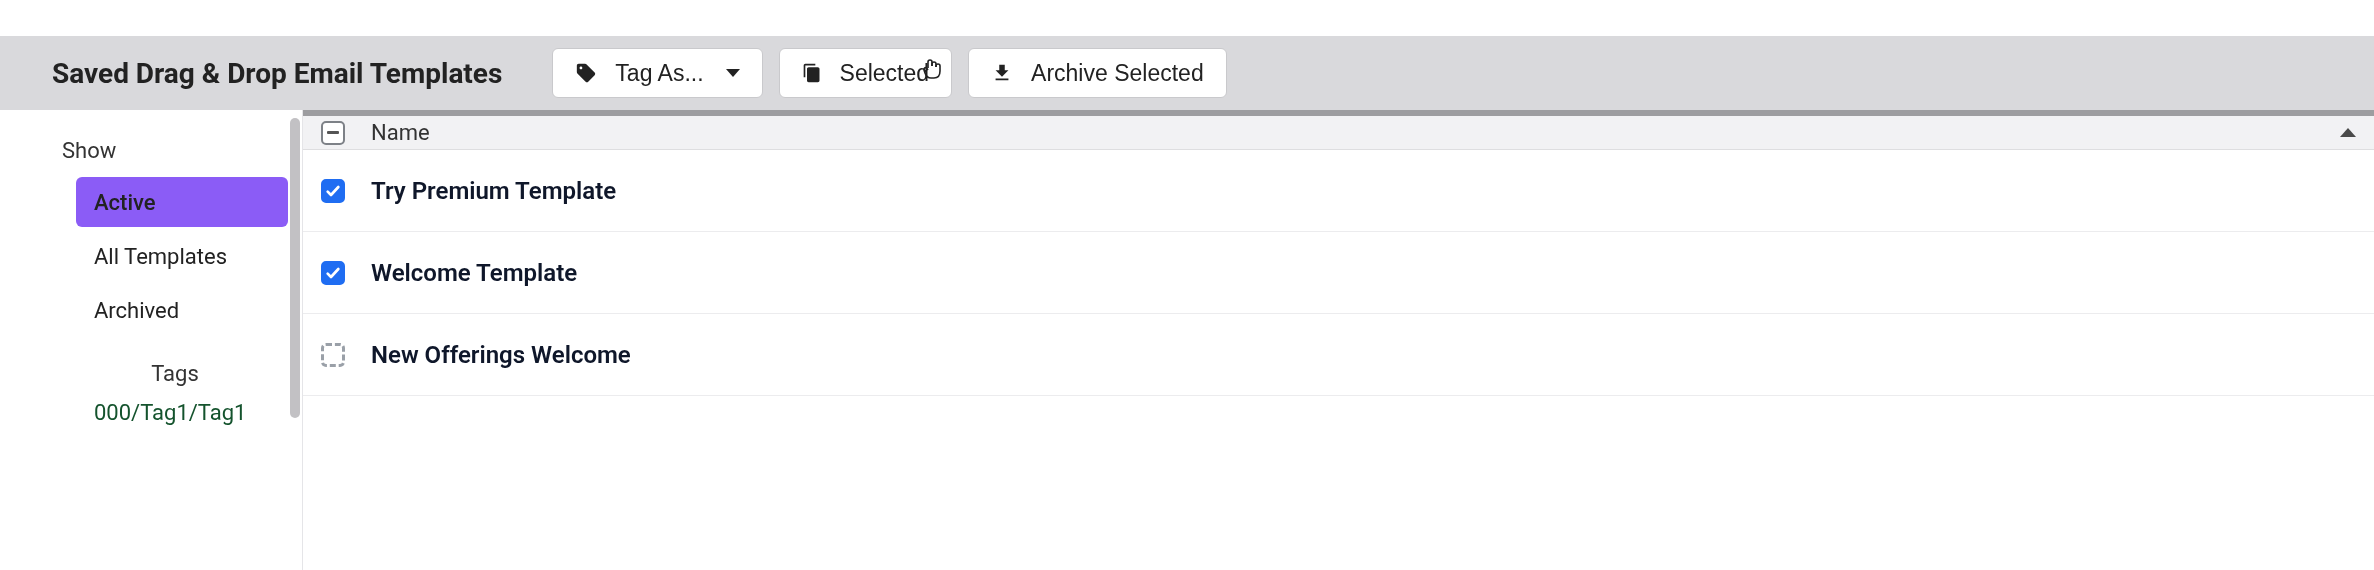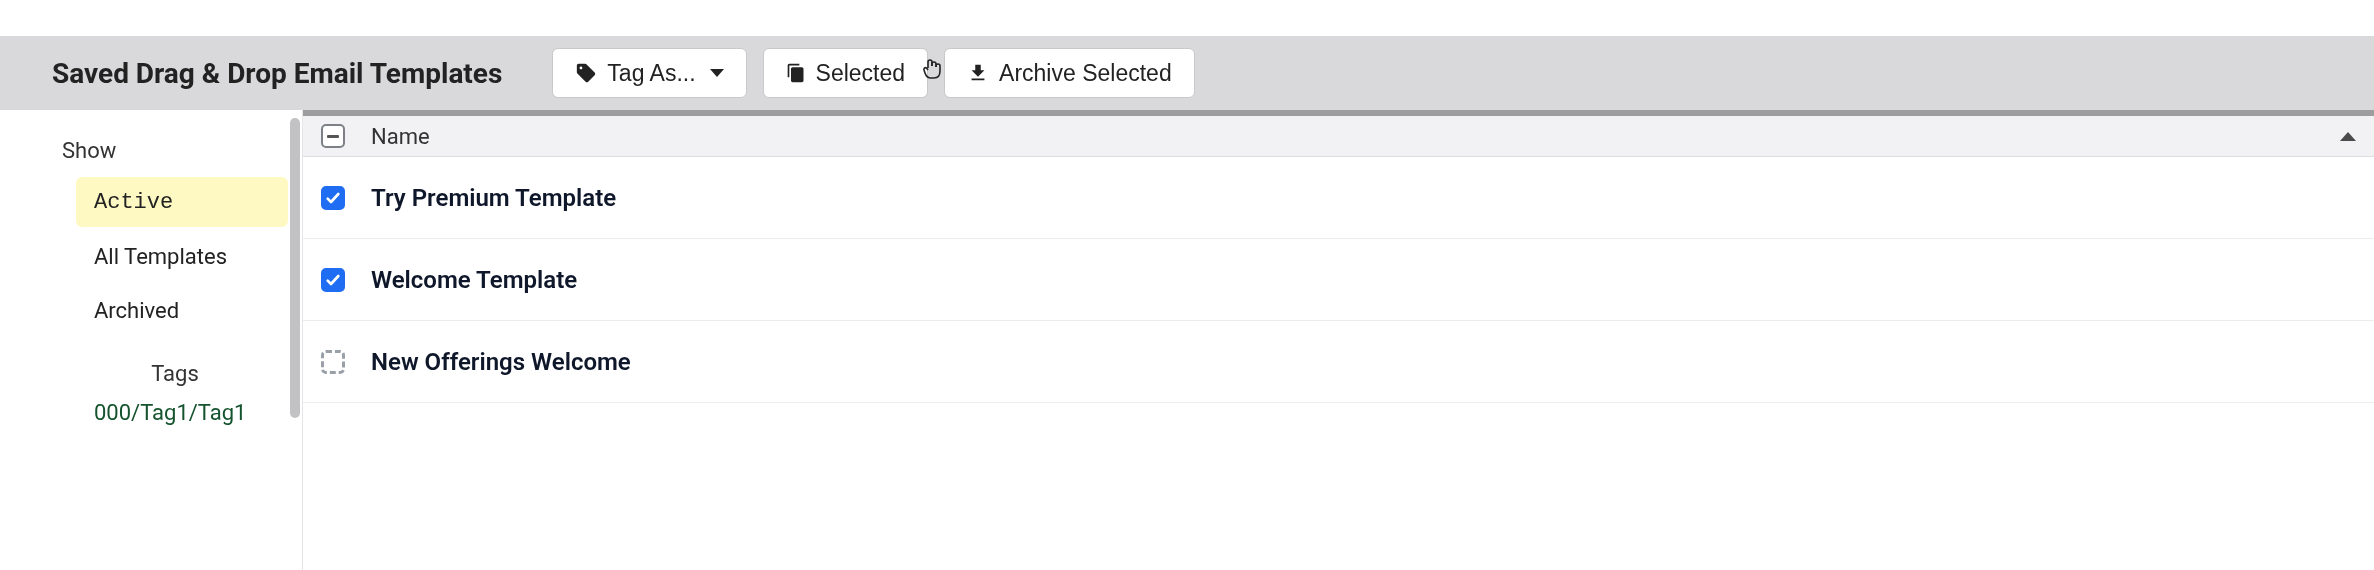--- a/index.html
+++ b/index.html
@@ -28,21 +28,21 @@
     margin-right: 34px;
   }
   .btn {
     background: #fff;
     border: 1px solid #c9c9cc;
     border-radius: 6px;
     height: 50px;
     padding: 0 22px;
     display: inline-flex;
     align-items: center;
-    gap: 10px;
+    gap: 18px;
     font-size: 23px;
     color: #222;
     cursor: pointer;
   }
   .btn svg { display: block; }
   .caret {
     width: 0; height: 0;
     border-left: 7px solid transparent;
     border-right: 7px solid transparent;
     border-top: 8px solid #222;
@@ -89,23 +89,22 @@
     height: 50px;
     padding: 0 18px;
     border-radius: 6px;
     margin-bottom: 4px;
     cursor: pointer;
     color: #222;
     font-size: 22px;
     margin-left: 14px;
   }
   .side-item.active {
-    background: #fef9c3;
+    background: #8b5cf6;
     font-weight: 500;
-    font-family: Liberation Mono, monospace;
   }
   .tags-heading { margin-top: 26px; text-align: center; }
   .tag-item {
     padding-left: 32px;
     font-size: 22px;
     color: #14532d;
     margin-top: 10px;
     cursor: pointer;
   }
 
@@ -115,21 +114,21 @@
     border-left: 1px solid #e5e5e8;
     position: relative;
   }
   .table-accent {
     height: 6px;
     background: #9d9da0;
   }
   .thead {
     background: #f2f2f4;
     border-bottom: 1px solid #dedee0;
-    height: 41px;
+    height: 34px;
     display: flex;
     align-items: center;
     padding: 0 18px;
   }
   .check-cell {
     width: 44px;
     display: flex;
     align-items: center;
     justify-content: flex-start;
   }

